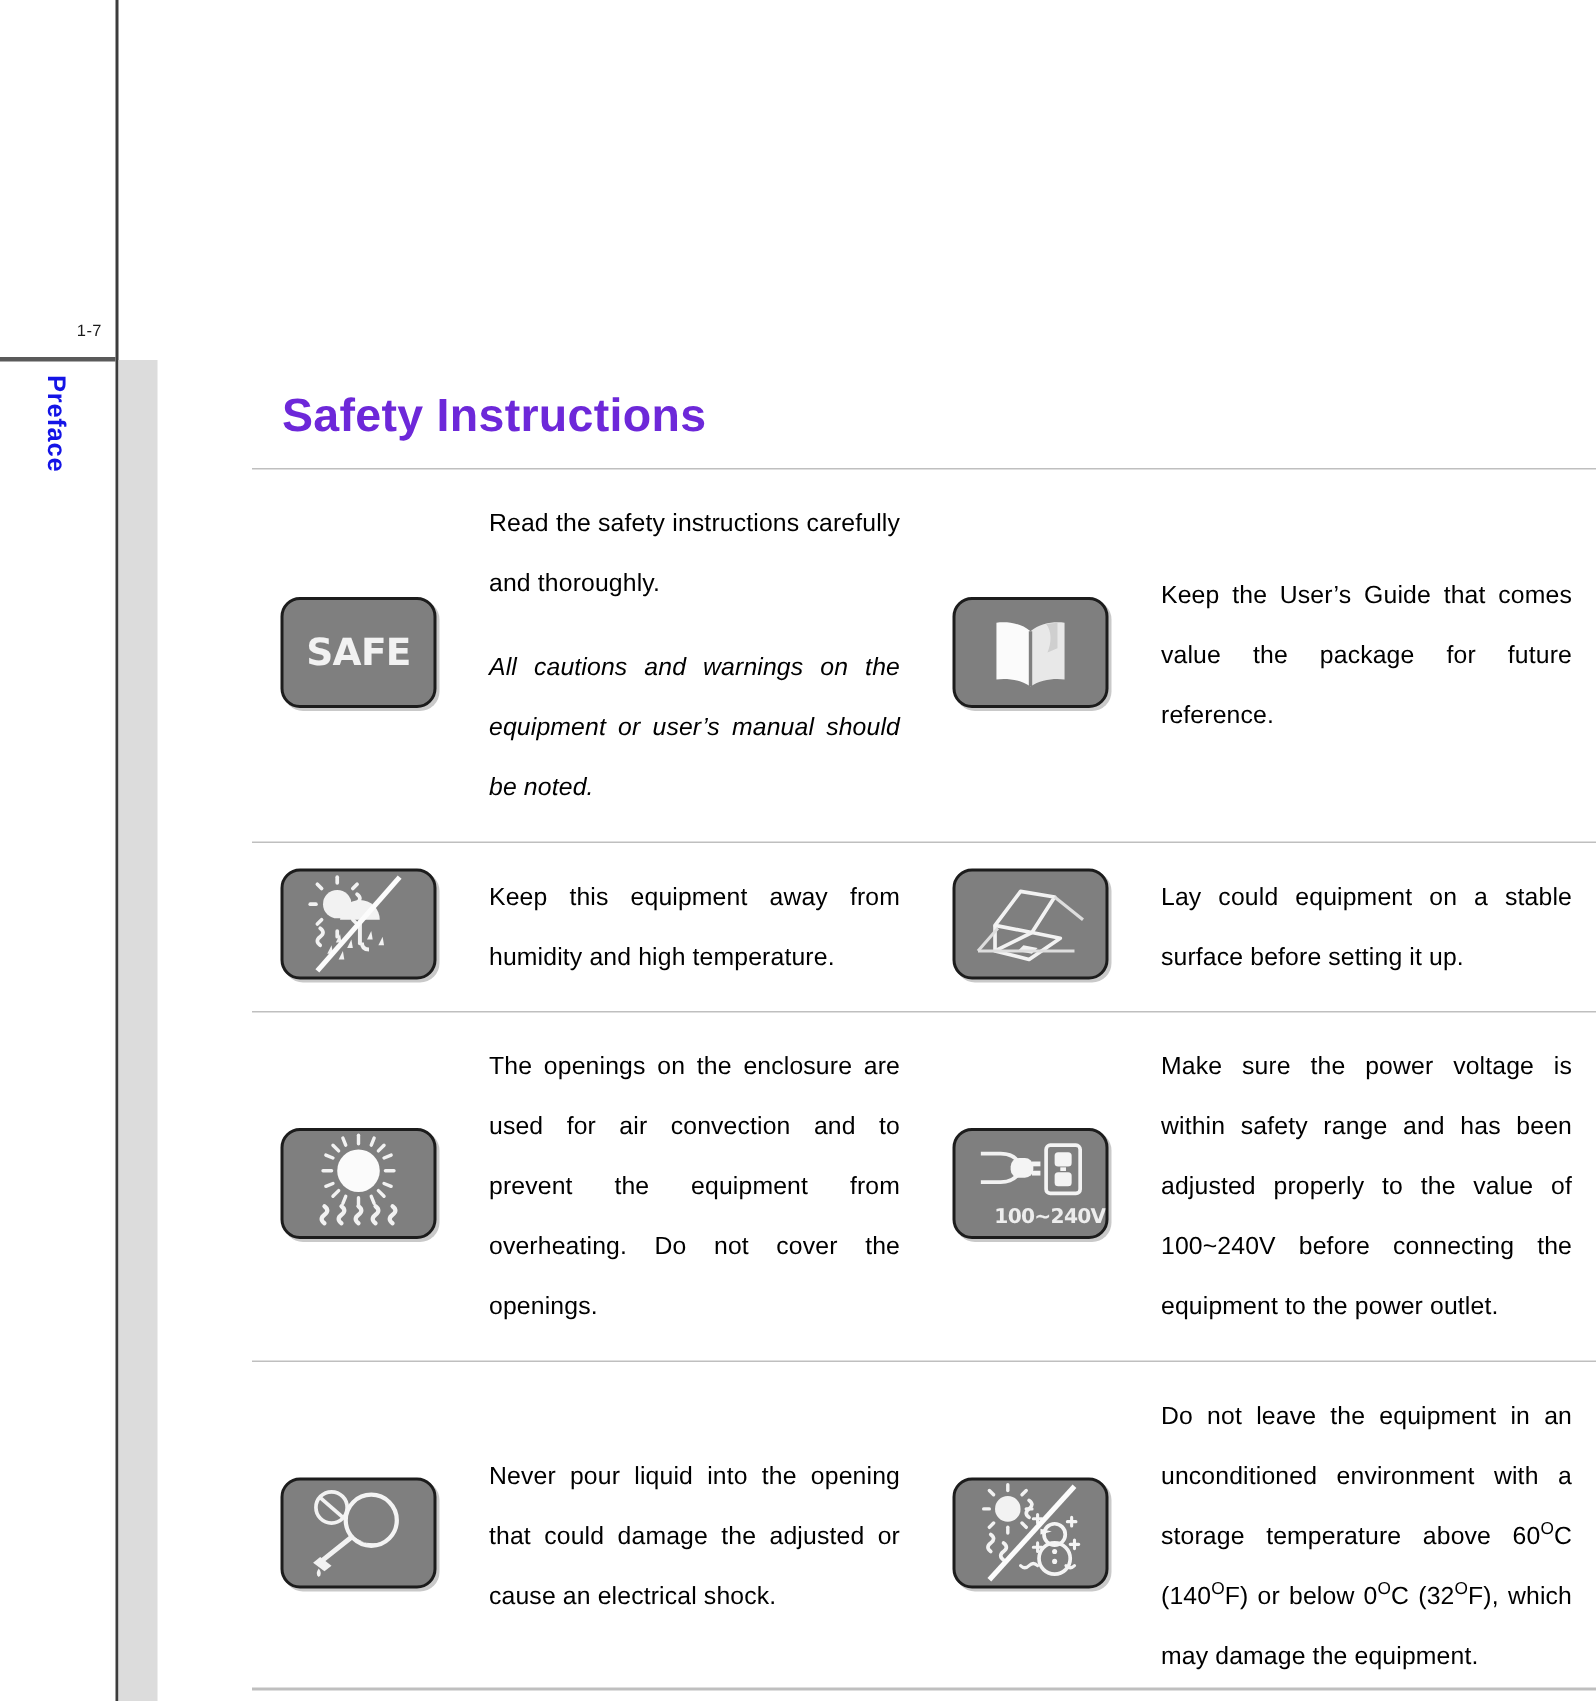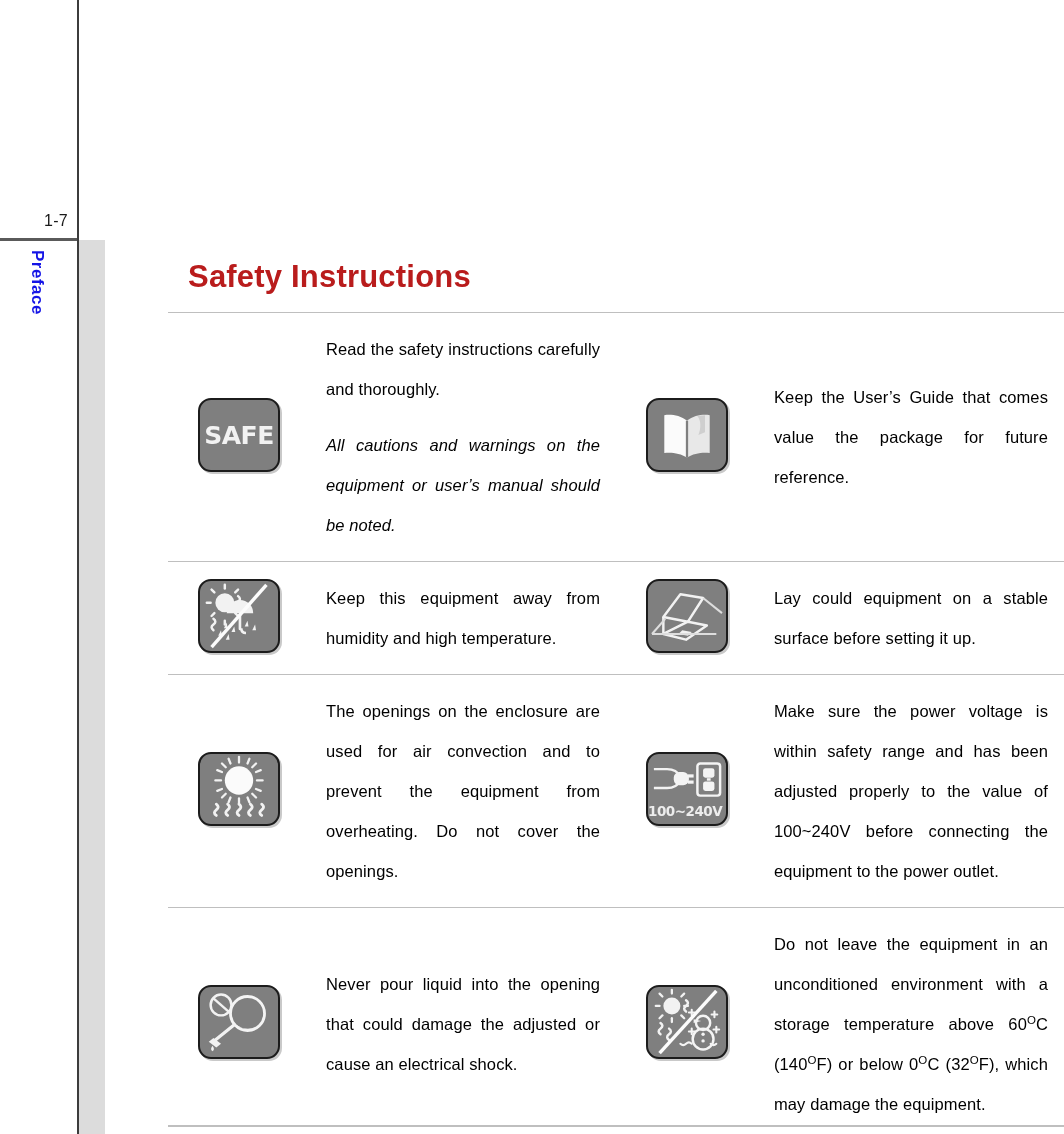--- a/index.html
+++ b/index.html
@@ -46,21 +46,21 @@
     width: 77px;
     height: 3px;
     background: #5a5a5a;
   }
   #folio {
     position: absolute;
     left: 0px;
     top: 211px;
     width: 68px;
     text-align: right;
-    font-size: 16px;
+    font-size: 11px;
     line-height: 20px;
     letter-spacing: 0.3px;
     color: #1a1a1a;
   }
   #section-tab {
     position: absolute;
     left: 27px;
     top: 250px;
     font-size: 17px;
     font-weight: bold;
@@ -74,21 +74,21 @@
   
   #content {
     position: absolute;
     left: 168px;
     top: 258px;
     width: 896px;
   }
   #page-title {
     font-size: 31px;
     font-weight: bold;
-    color: #b91c1c;
+    color: #6d28d9;
     letter-spacing: 0.2px;
     margin: 0 0 16px 20px;
     line-height: 38px;
   }
 
   
   #safety-table {
     width: 896px;
     border-collapse: collapse;
     table-layout: fixed;
@@ -121,21 +121,21 @@
   }
   .cell-text + .cell-text { margin-top: 0; font-style: italic; }
   .deg {
     font-size: 11.5px;
     vertical-align: super;
     line-height: 0;
   }
 
   
   .pictogram {
-    width: 82px;
+    width: 104px;
     height: 74px;
     border: 2.5px solid #1c1c1c;
     border-radius: 13px;
     background: #7f7f7f;
     display: inline-block;
     position: relative;
     box-shadow: 2px 2px 0 0 #c9c9c9;
     overflow: hidden;
   }
   .pictogram svg { display: block; width: 100%; height: 100%; }
@@ -148,21 +148,21 @@
     color: #f2f2f2;
     font-weight: bold;
     font-size: 25px;
     letter-spacing: -0.5px;
     font-family: "DejaVu Sans", sans-serif;
   }
   .volt-word {
     position: absolute;
     left: 0; right: 0;
     bottom: 5px;
-    text-align: left;
+    text-align: right;
     color: #ededed;
     font-weight: bold;
     font-size: 13.5px;
     letter-spacing: -0.5px;
     font-family: "DejaVu Sans", sans-serif;
   }
   #bottom-rule {
     position: absolute;
     left: 168px;
     top: 1125px;

